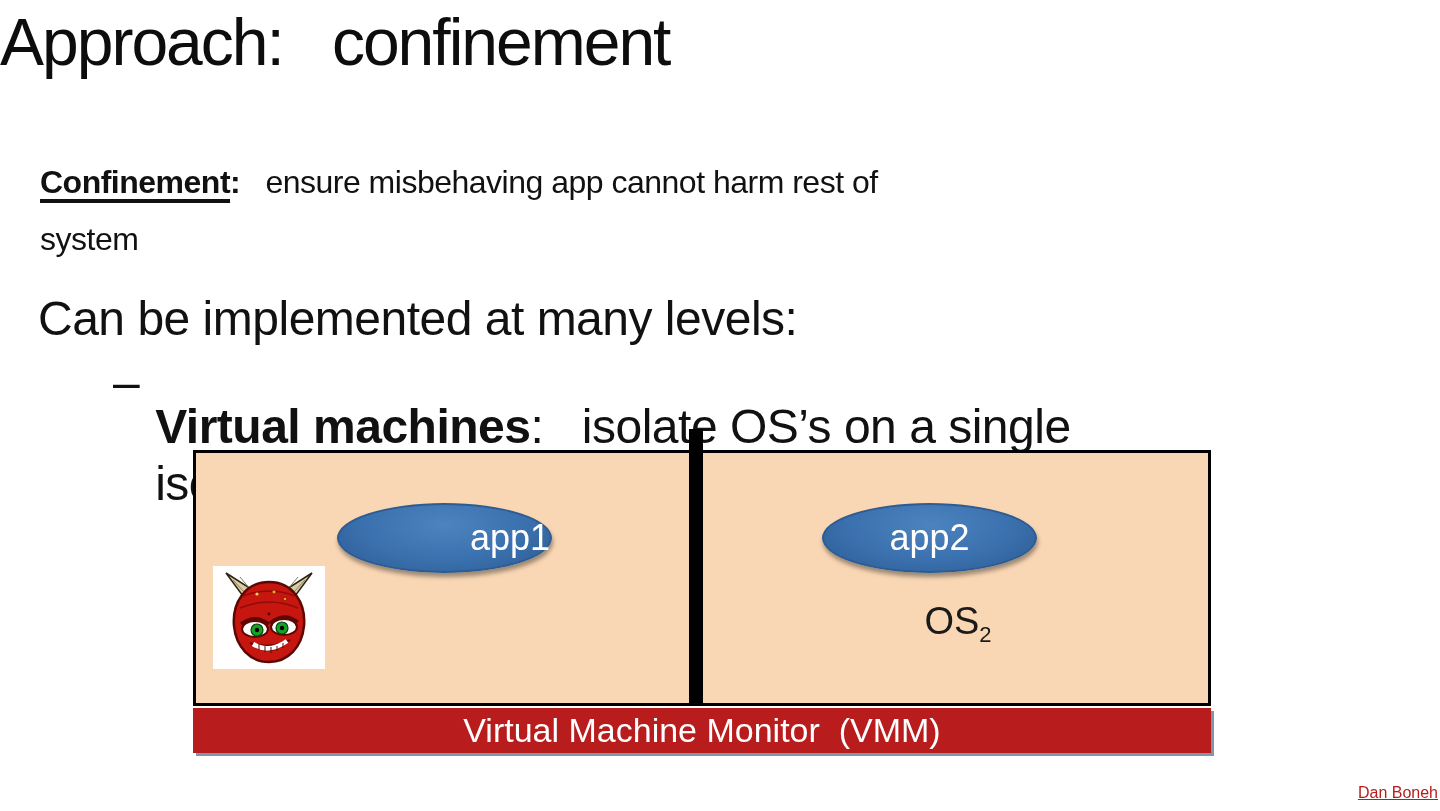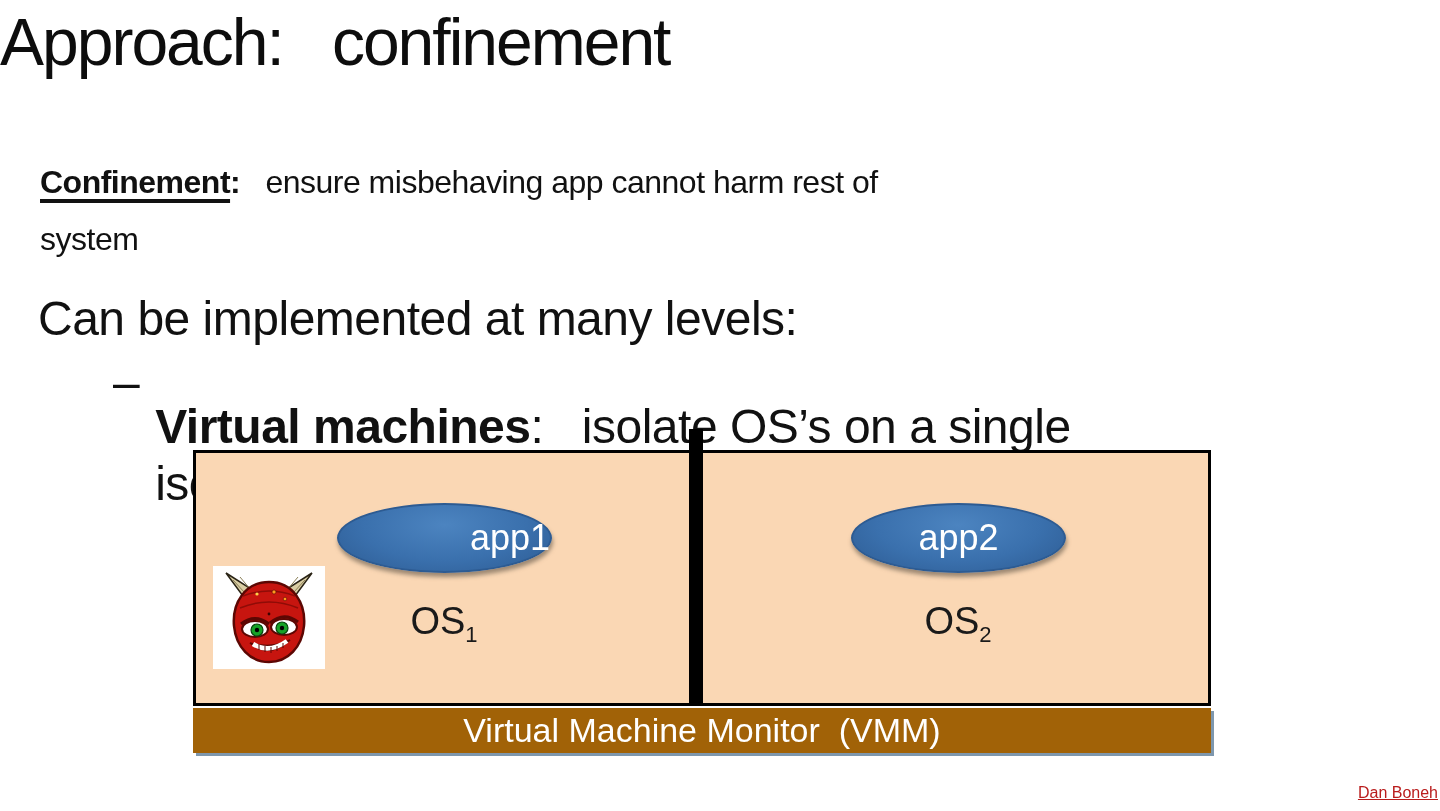--- a/index.html
+++ b/index.html
@@ -40,32 +40,32 @@
   }
   .app-ellipse{
     position:absolute;width:215px;height:70px;border-radius:50%;
     background:radial-gradient(ellipse at 50% 30%, #4c84c0 0%, #3a70ad 55%, #2d5b92 100%);
     border:2px solid #2d5b92;box-sizing:border-box;
     display:flex;align-items:center;justify-content:center;
     color:#ffffff;font-size:36px;z-index:5;
     box-shadow:1px 4px 4px rgba(125,110,92,0.75);
   }
   .app1{left:337px;top:503px;justify-content:flex-end;}
-  .app2{left:851px;top:503px;}
+  .app2{left:822px;top:503px;}
   .os-label{
     position:absolute;width:120px;top:600px;text-align:center;
     font-size:38px;color:#1a1a1a;z-index:5;
   }
   .os1{left:384px;}
   .os2{left:898px;}
   .os-label sub{font-size:0.58em;vertical-align:-0.35em;}
   .devil{position:absolute;left:213px;top:566px;width:112px;height:103px;z-index:5;}
   .vmm{
     position:absolute;left:193px;top:708px;width:1018px;height:45px;
-    background:#a16207;box-shadow:3px 3px 0 #7E97AD;z-index:4;
+    background:#b91c1c;box-shadow:3px 3px 0 #7E97AD;z-index:4;
     display:flex;align-items:center;justify-content:center;
     color:#ffffff;font-size:34px;white-space:pre;
   }
   .credit{
     position:absolute;right:2px;top:784px;font-size:16px;color:#b91c1c;z-index:1;text-decoration:underline;
   }
 </style>
 </head>
 <body>
 
@@ -85,21 +85,20 @@
   <div class="panel"></div>
   <div class="divider"></div>
 
   <div class="app-ellipse app1">
     <span>app1</span>
   </div>
   <div class="app-ellipse app2">
     <span>app2</span>
   </div>
 
-  <div class="os-label os1"><span>OS</span><sub>1</sub></div>
   <div class="os-label os2"><span>OS</span><sub>2</sub></div>
 
   <svg class="devil" viewBox="0 0 112 103" xmlns="http://www.w3.org/2000/svg">
     <rect x="0" y="0" width="112" height="103" fill="#ffffff"></rect>
 
     <path d="M13 7 L41 45 L54 33 Z" fill="#d9cda3" stroke="#2a2416" stroke-width="1.5"></path>
     <path d="M99 7 L71 45 L58 33 Z" fill="#d9cda3" stroke="#2a2416" stroke-width="1.5"></path>
     <path d="M20 14 L44 40 M27 11 L48 36" stroke="#8a7f57" stroke-width="1" fill="none"></path>
     <path d="M92 14 L68 40 M85 11 L64 36" stroke="#8a7f57" stroke-width="1" fill="none"></path>
 

